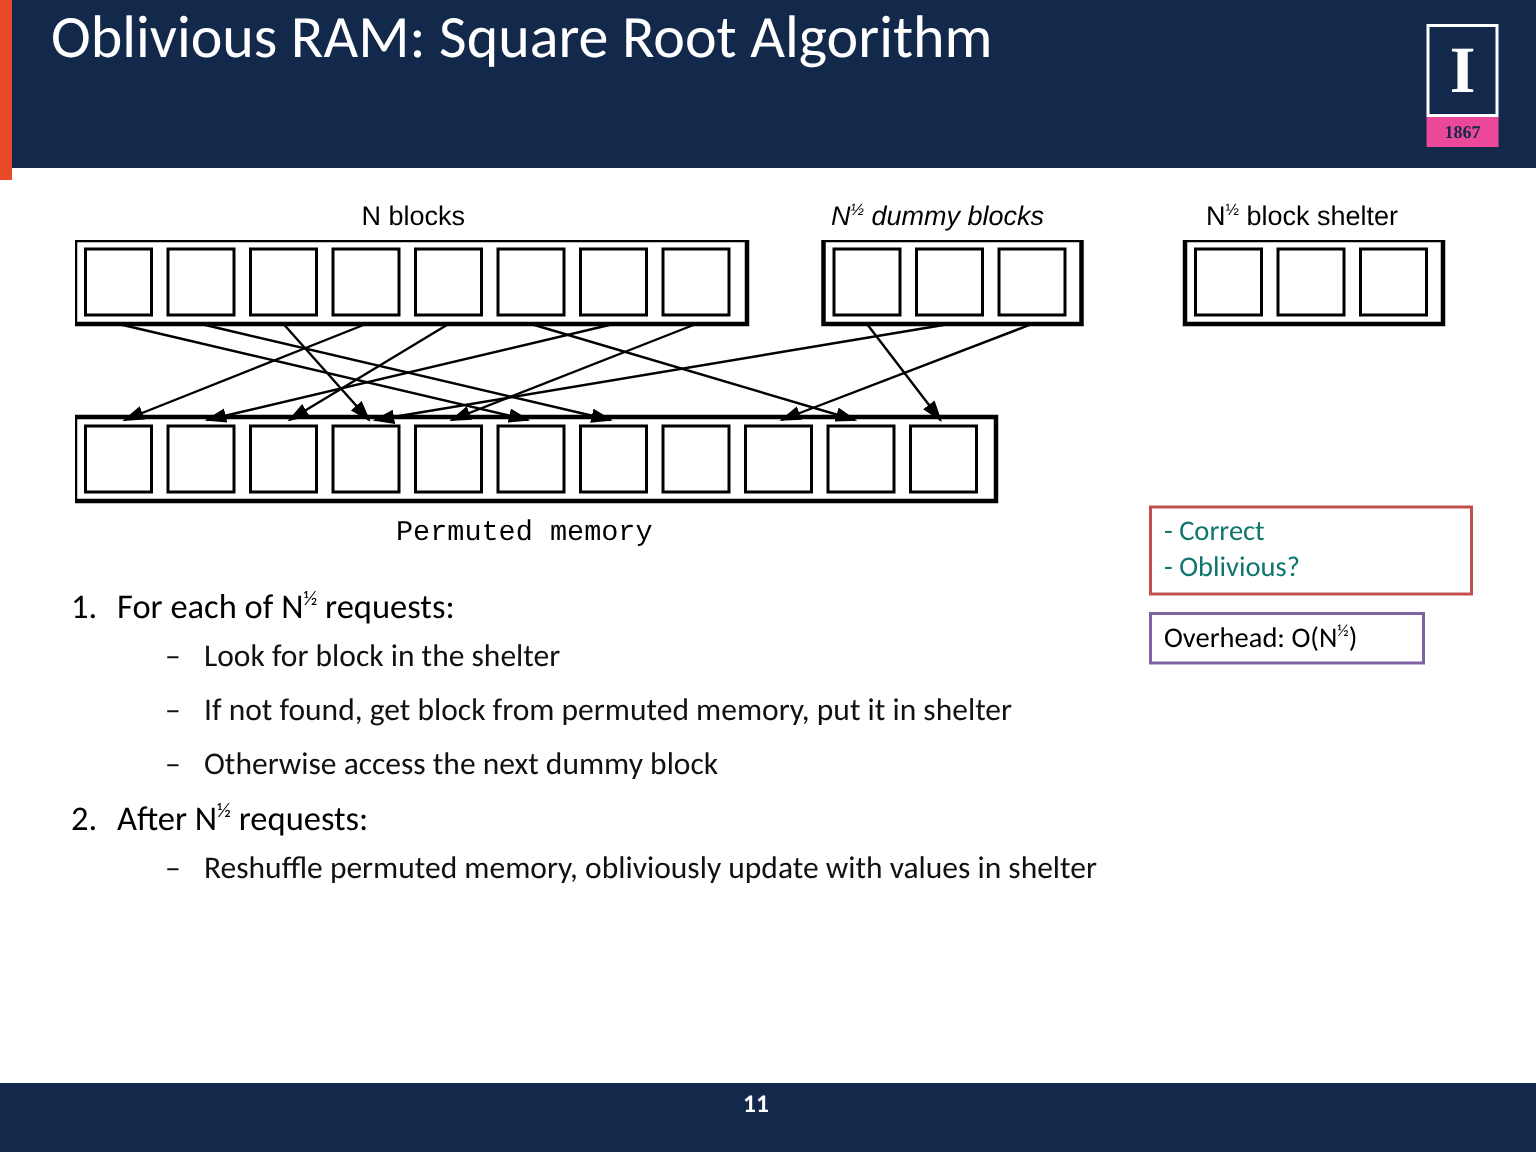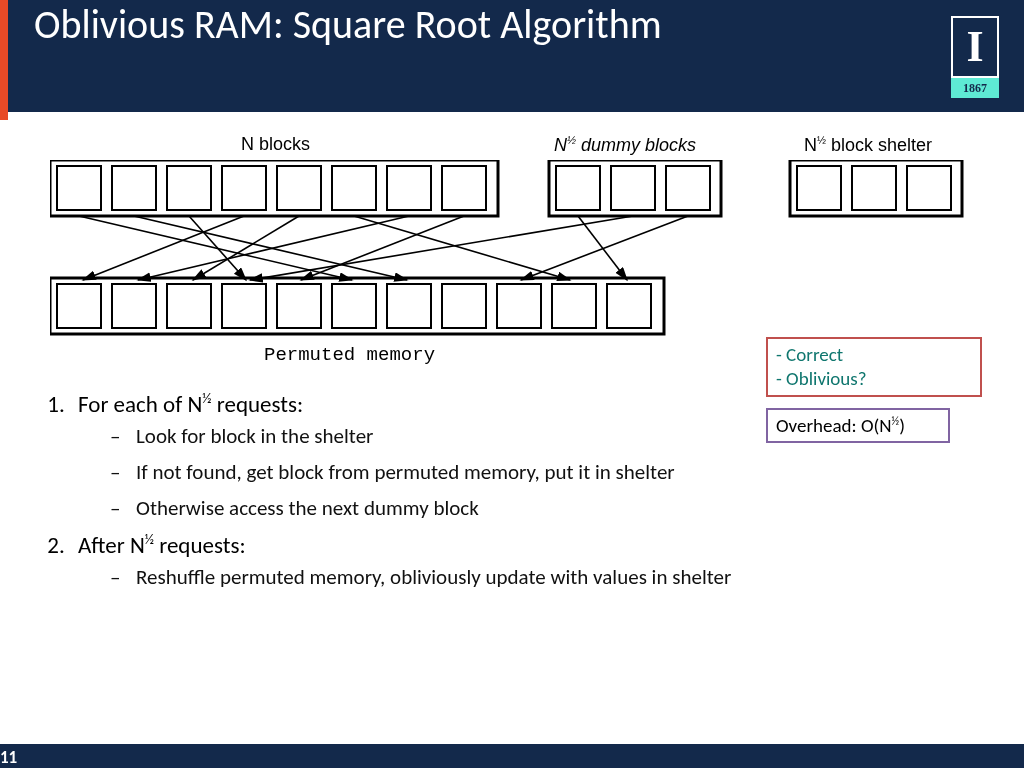--- a/index.html
+++ b/index.html
@@ -27,21 +27,21 @@
   .logo-i {
     width: 48px; height: 62px; border: 2px solid #fff;
     display: flex; align-items: center; justify-content: center;
     position: relative;
   }
   .logo-letter {
     color: #fff; font-family: "Times New Roman", serif; font-size: 44px;
     font-weight: bold; line-height: 1;
   }
   .logo-year {
-    width: 48px; height: 20px; background: #5eead4; color: #13294b;
+    width: 48px; height: 20px; background: #ec4899; color: #13294b;
     font-size: 12px; font-weight: bold; text-align: center; line-height: 20px;
     font-family: Georgia, serif;
   }
   .content { position: relative; padding: 0; }
   .labels-row {
     position: absolute; top: 22px; left: 0; right: 0;
     font-family: Arial, sans-serif; font-size: 18px; color: #000;
   }
   .label-n   { position: absolute; left: 241px; }
   .label-d   { position: absolute; left: 554px; font-style: italic; }
@@ -67,22 +67,22 @@
   }
   .algo ol { margin-left: 42px; }
   .algo ol > li { margin-bottom: 4px; padding-left: 8px; }
   .algo ul { list-style: none; margin-left: 32px; margin-top: 5px; margin-bottom: 10px; }
   .algo ul li {
     font-size: 21px; position: relative; padding-left: 26px;
     margin-bottom: 10px; color: #111;
   }
   .algo ul li::before { content: "–"; position: absolute; left: 0; }
   .footer {
-    position: absolute; bottom: 0; left: 0; right: 0; height: 24px;
-    background: #13294b; color: #fff; text-align: left;
+    position: absolute; bottom: 0; left: 0; right: 0; height: 46px;
+    background: #13294b; color: #fff; text-align: center;
     padding-right: 16px; font-size: 17px; font-weight: bold; line-height: 28px;
   }
   sup.frac { font-size: 0.6em; vertical-align: super; }
 </style>
 </head>
 <body>
 
 <div class="header">
   <div class="orange-bar"></div>
   <div class="title">Oblivious RAM: Square Root Algorithm</div>

